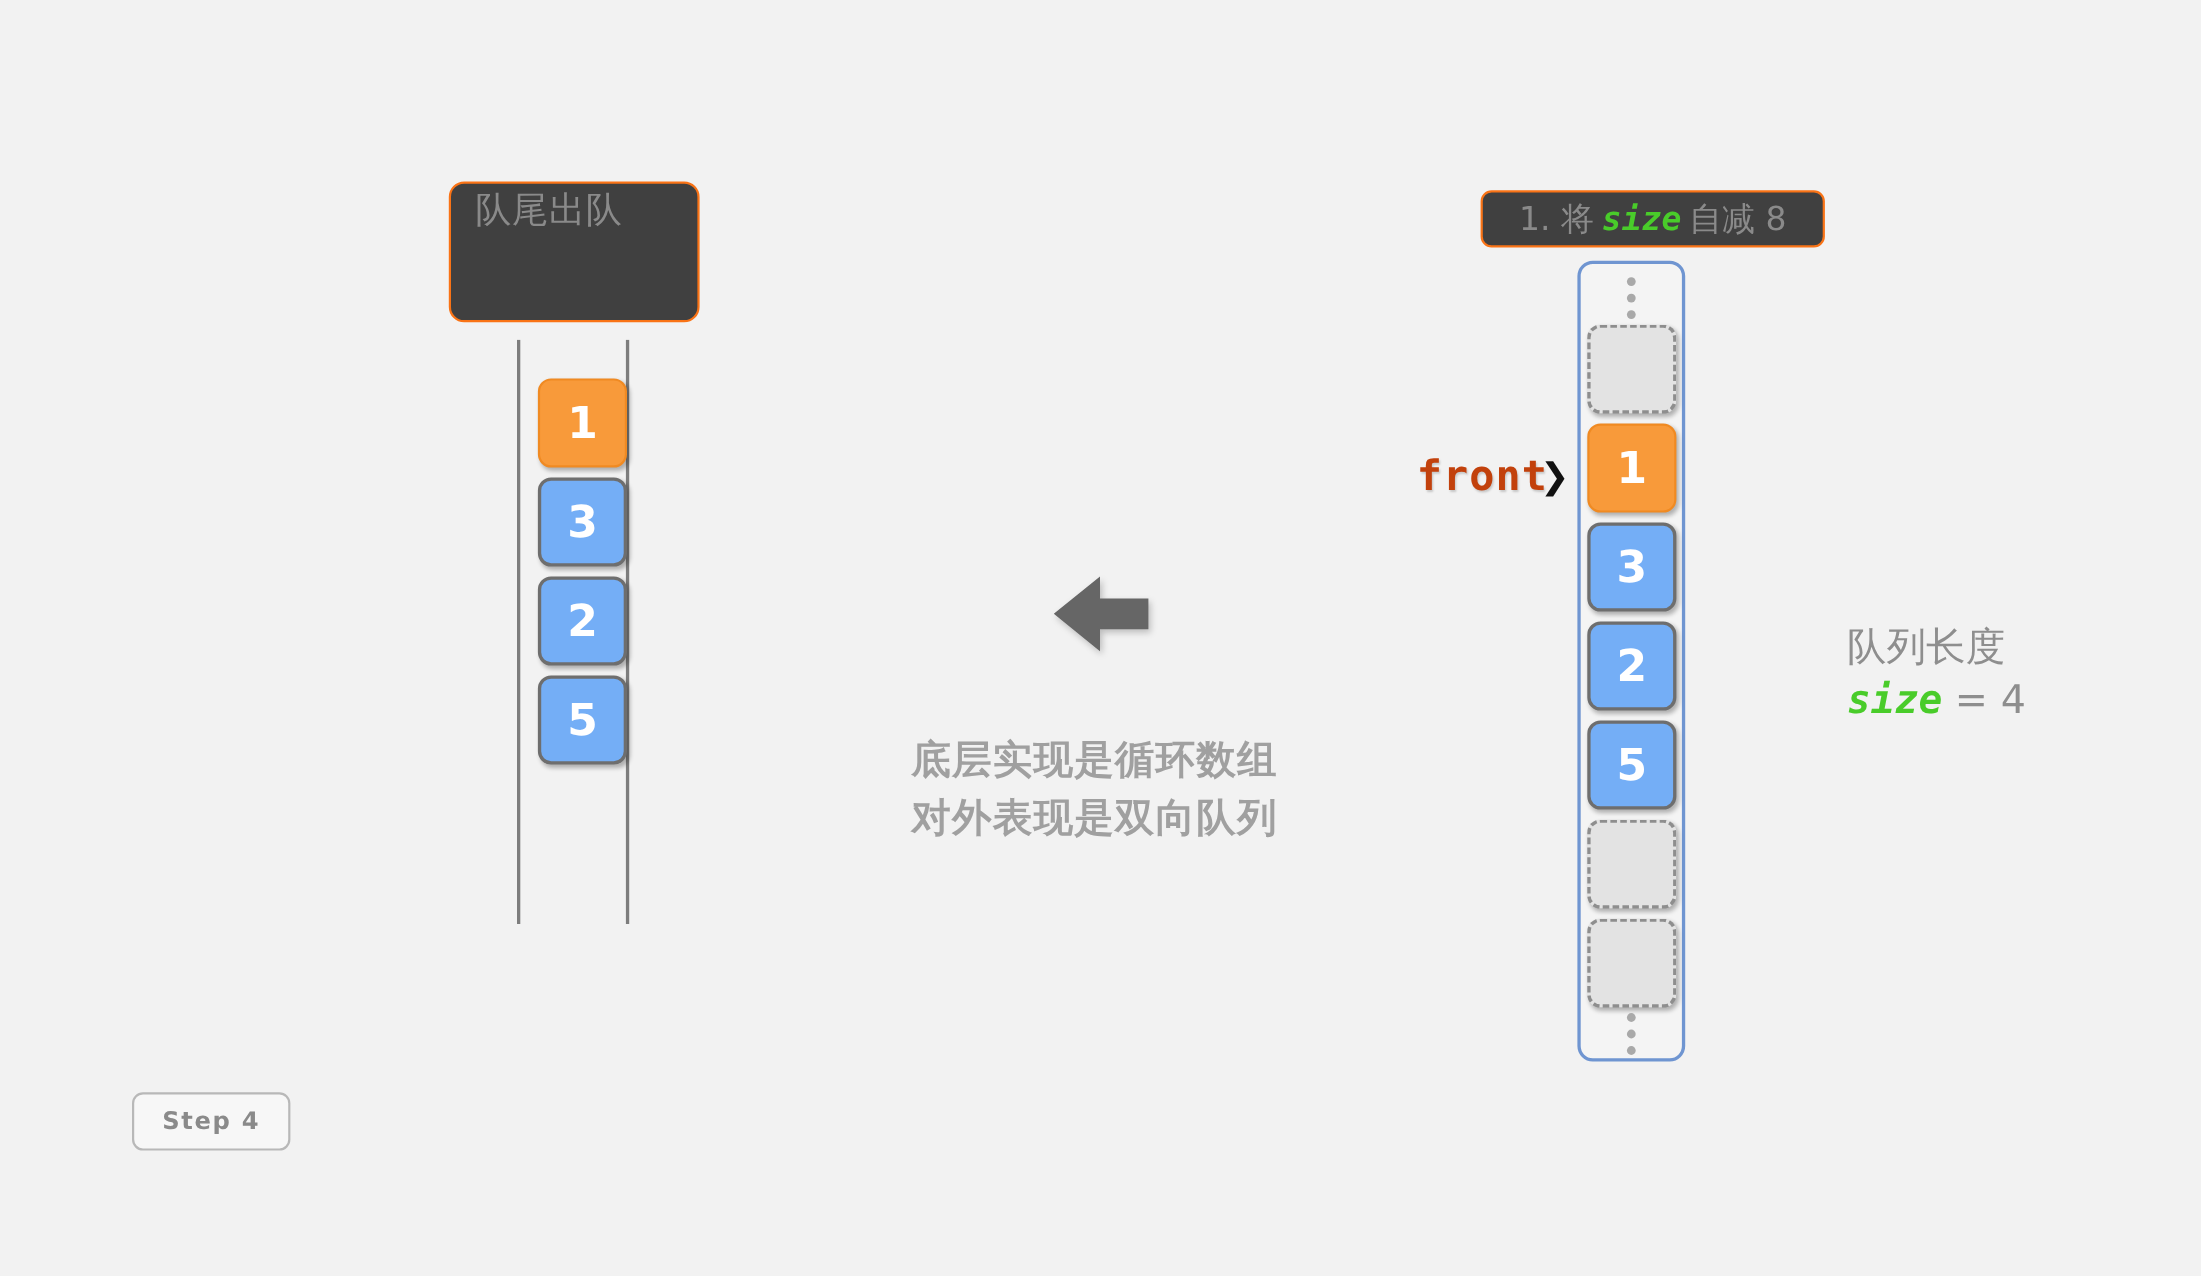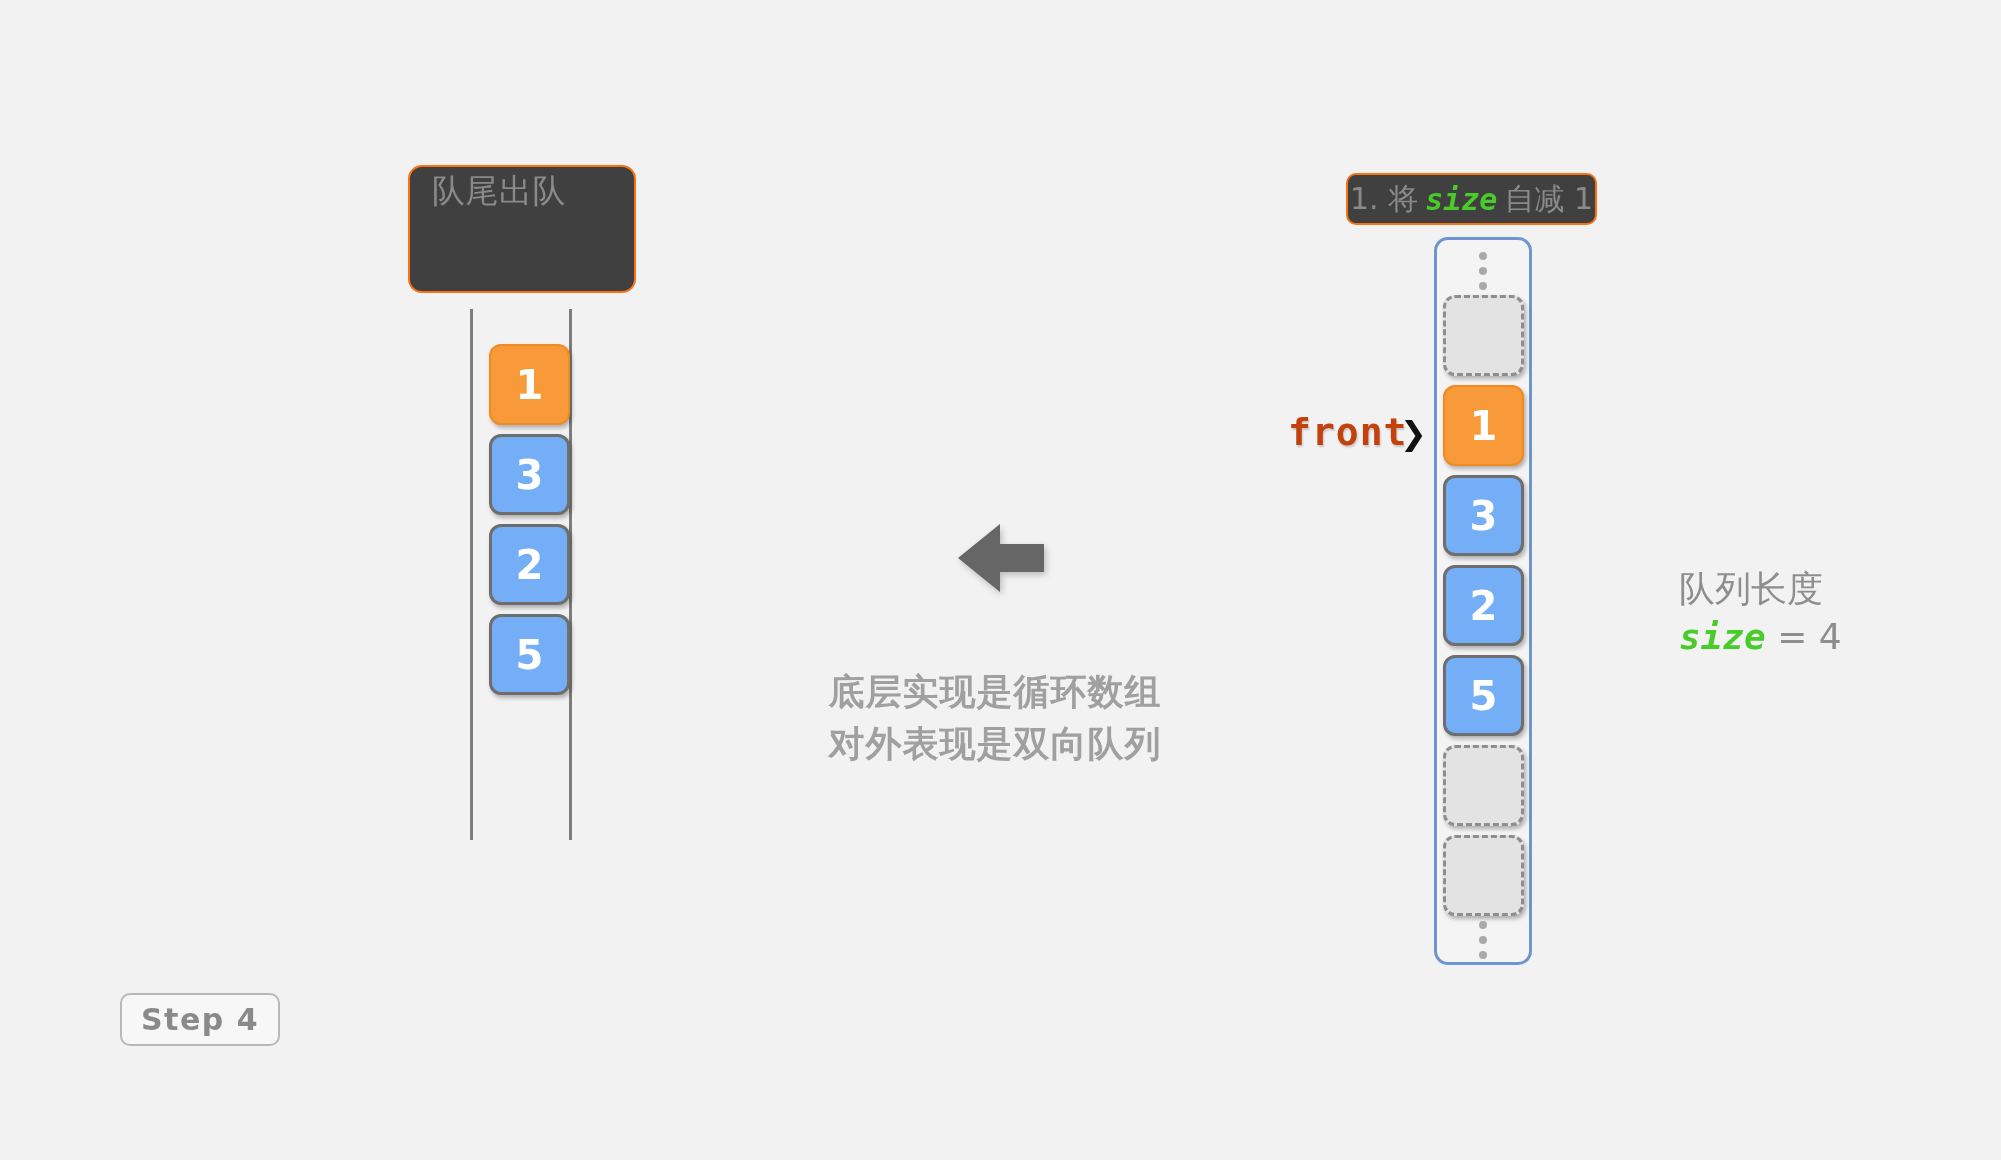--- a/index.html
+++ b/index.html
@@ -38,48 +38,48 @@
     line-height: 47px;
     letter-spacing: 0.5px;
   }
   #op-label .ln2 { font-family: "DejaVu Sans", sans-serif; }
 
   
   #step-note {
     left: 1346px;
     top: 173px;
     height: 52px;
-    padding: 0 2px;
+    padding: 0 33px;
     border-radius: 10px;
     font-size: 30px;
     flex-direction: row;
     align-items: center;
     white-space: nowrap;
   }
   #step-note .kw {
     color: #49cc2a;
     font-family: "DejaVu Sans Mono", monospace;
     font-style: italic;
     font-weight: bold;
     padding: 0 7px;
   }
 
   
   #step-box {
     left: 120px;
     top: 993px;
-    width: 160px;
+    width: 144px;
     height: 53px;
     border-radius: 10px;
     background: #f7f7f7;
     border: 2px solid #b8b8b8;
     align-items: center;
     flex-direction: row;
     justify-content: center;
-    font-size: 30px;
+    font-size: 22px;
     font-weight: bold;
     color: #8a8a8a;
     letter-spacing: 1.5px;
   }
 
   
   .rail {
     position: absolute;
     width: 3px;
     background: #7d7d7d;
@@ -234,21 +234,21 @@
 </svg>
 
 <div id="caption">
   <div>底层实现是循环数组</div>
   <div>对外表现是双向队列</div>
 </div>
 
 <div class="label-box" id="step-note">
   <span>1. 将</span>
   <span class="kw">size</span>
-  <span>自减 1</span>
+  <span>自减 8</span>
 </div>
 
 <div id="array-box"></div>
 
 <div class="dots" id="dots-top" style="left:1483px;">
   <span></span>
     <span></span>
     <span></span>
 </div>
 

